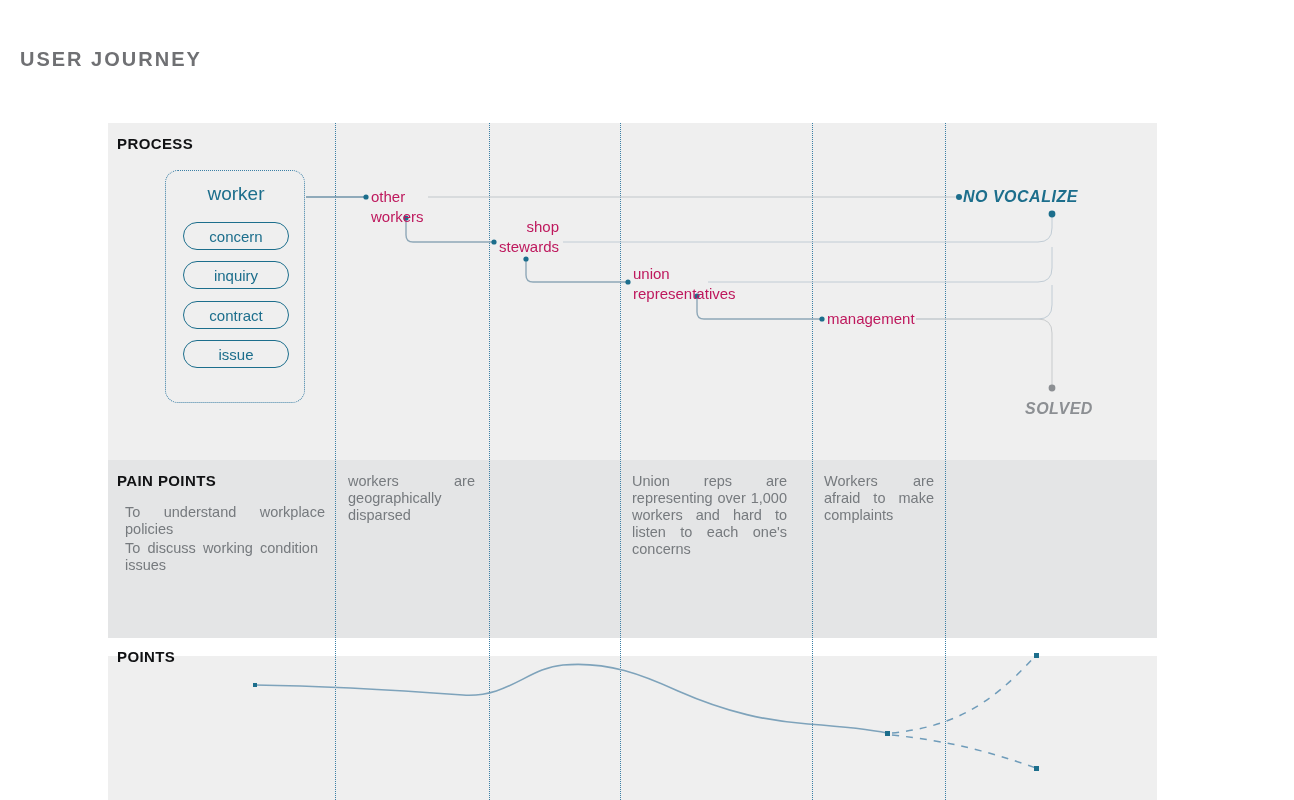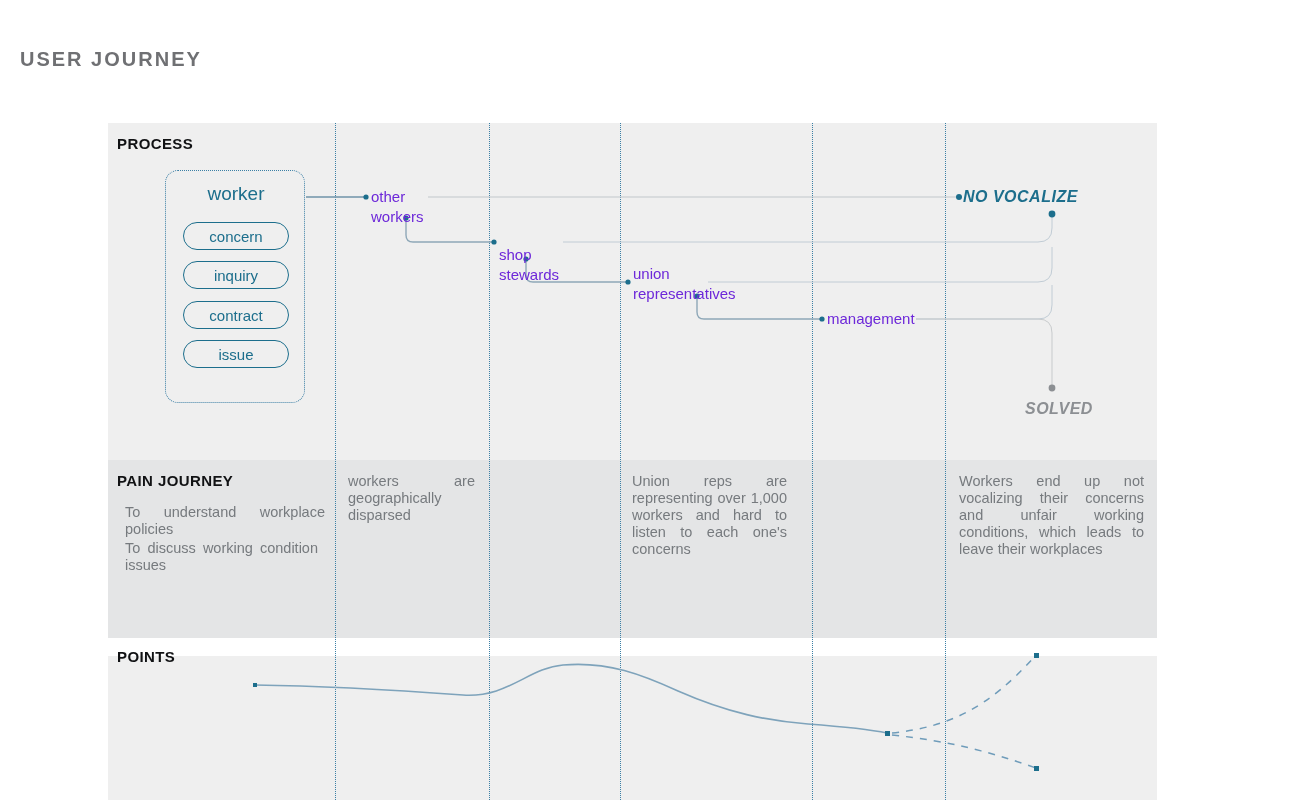--- a/index.html
+++ b/index.html
@@ -59,21 +59,21 @@
     color:#1c6e8c;font-size:15px;
     display:flex;align-items:center;justify-content:center;
     background:transparent;
   }
   .pill-0{top:51px;}
   .pill-1{top:90px;}
   .pill-2{top:130px;}
   .pill-3{top:169px;}
 
   .node-label{
-    position:absolute;color:#6d28d9;font-size:15px;line-height:20px;
+    position:absolute;color:#be185d;font-size:15px;line-height:20px;
     white-space:pre-line;
   }
   .outcome{
     position:absolute;font-size:16px;font-weight:700;font-style:italic;
     letter-spacing:0.5px;
   }
   .outcome-novocalize{color:#1c6e8c;}
   .outcome-solved{color:#8c8f93;}
 
   svg.overlay{position:absolute;left:0;top:0;overflow:visible;}
@@ -140,38 +140,38 @@
       <path d="M808,196 L930,196 Q944,196 944,182 L944,162" stroke="#b9c6d0" stroke-width="1" fill="none" opacity="0.85"></path>
       <path d="M944,93 L944,91" stroke="#7fa3bb" stroke-width="1.2" fill="none"></path>
       <circle cx="944" cy="91" r="3.4" fill="#1c6e8c"></circle>
 
       <path d="M808,196 L930,196 Q944,196 944,210 L944,262" stroke="#c3c6c9" stroke-width="1" fill="none" opacity="0.9"></path>
       <circle cx="944" cy="265" r="3.4" fill="#8c8f93"></circle>
     </svg>
 
     <div class="node-label" style="left:263px;top:64px;">other
 workers</div>
-    <div class="node-label" style="left:391px;top:122px;">shop
+    <div class="node-label" style="left:391px;top:94px;text-align:right;">shop
 stewards</div>
     <div class="node-label" style="left:525px;top:141px;">union
 representatives</div>
     <div class="node-label" style="left:719px;top:186px;">management</div>
 
     <div class="outcome outcome-novocalize" style="left:855px;top:65px;">NO VOCALIZE</div>
     <div class="outcome outcome-solved" style="left:917px;top:277px;">SOLVED</div>
 
-    <div class="band-label lbl-pain" style="top:349px;">PAIN JOURNEY</div>
+    <div class="band-label lbl-pain" style="top:349px;">PAIN POINTS</div>
 
     <div class="pain-body" style="left:17px;top:381px;width:200px;">To understand workplace policies</div>
     <div class="pain-body" style="left:17px;top:417px;width:193px;">To discuss working condition issues</div>
 
     <div class="pain-col" style="left:240px;top:350px;width:127px;">workers are geographically disparsed</div>
     <div class="pain-col" style="left:392px;top:350px;width:110px;"></div>
     <div class="pain-col" style="left:524px;top:350px;width:155px;">Union reps are representing over 1,000 workers and hard to listen to each one's concerns</div>
-    <div class="pain-col" style="left:851px;top:350px;width:185px;">Workers end up not vocalizing their concerns and unfair working conditions, which leads to leave their workplaces</div>
+    <div class="pain-col" style="left:716px;top:350px;width:110px;">Workers are afraid to make complaints</div>
 
     <div class="band-label lbl-emotion" style="top:525px;">POINTS</div>
 
     <svg class="overlay" width="1049" height="677" style="pointer-events:none;">
       <path d="M147,562 C 220,563 300,568 355,572 C 400,575 420,545 455,542
                C 500,538 535,552 570,568 C 620,590 660,598 700,601
                C 740,604 760,606 779,610" stroke="#7ea3bb" stroke-width="1.6" fill="none" stroke-linecap="round"></path>
       <rect x="145" y="560" width="4" height="4" fill="#1c6e8c"></rect>
       <rect x="777" y="608" width="5" height="5" fill="#1c6e8c"></rect>
       <path d="M784,610 C 840,604 880,586 928,532" stroke="#6f9cba" stroke-width="1.5" fill="none" stroke-dasharray="7 7"></path>

